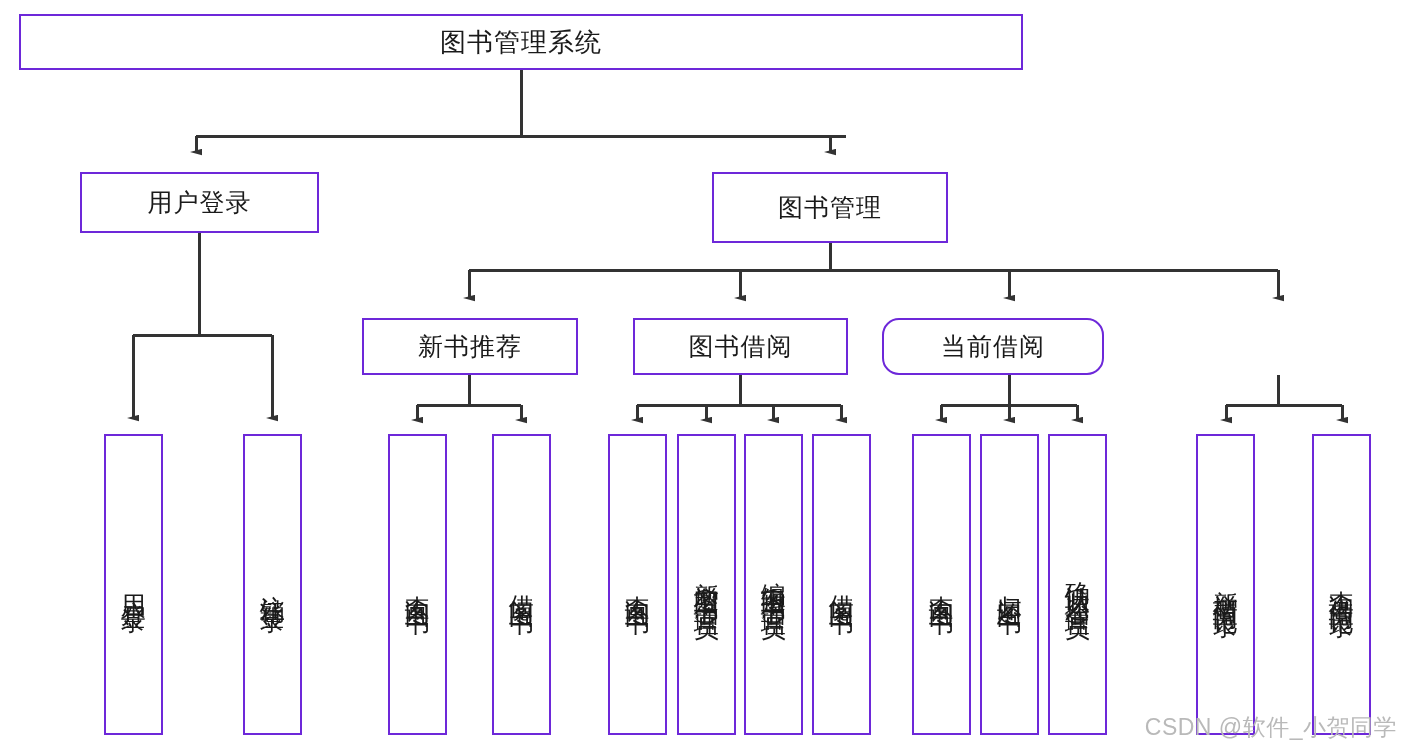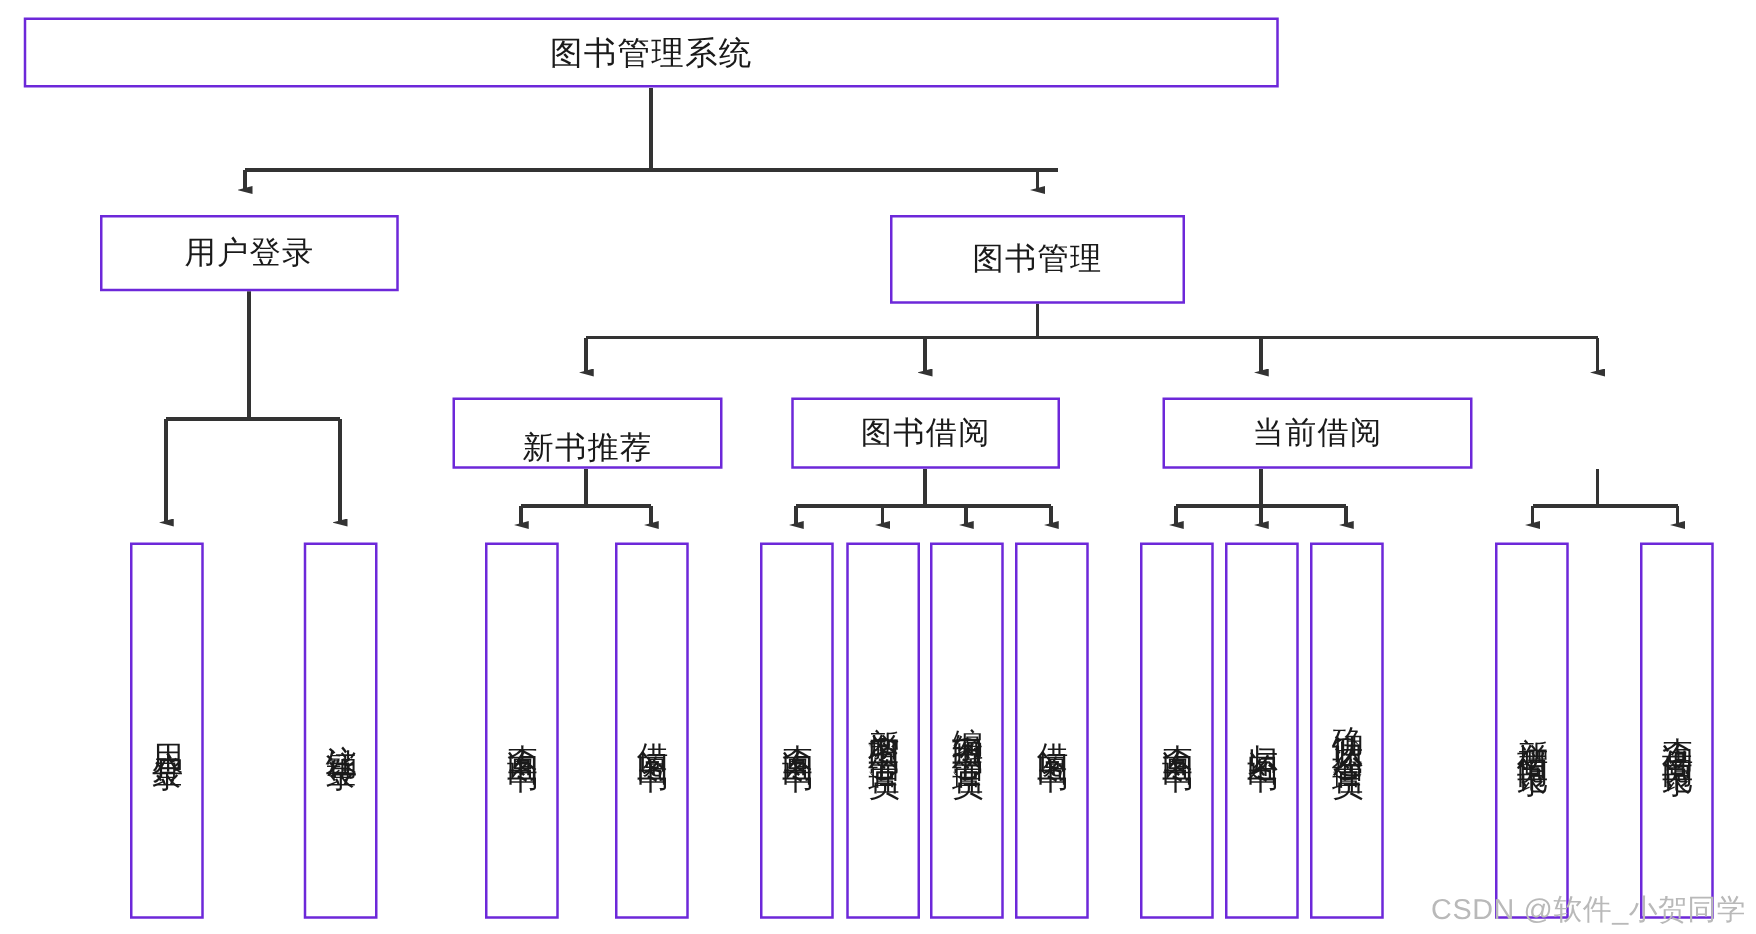--- a/index.html
+++ b/index.html
@@ -138,29 +138,29 @@
   </div>
 
   <div class="node horiz" style="left:80px; top:172px; width:239px; height:61px;">
     <span class="node-label">用户登录</span>
   </div>
 
   <div class="node horiz" style="left:712px; top:172px; width:236px; height:71px;">
     <span class="node-label">图书管理</span>
   </div>
 
-  <div class="node horiz" style="left:362px; top:318px; width:216px; height:57px;align-items:flex-end;">
+  <div class="node horiz" style="left:362px; top:318px; width:216px; height:57px;">
     <span class="node-label">新书推荐</span>
   </div>
 
   <div class="node horiz" style="left:633px; top:318px; width:215px; height:57px;">
     <span class="node-label">图书借阅</span>
   </div>
 
-  <div class="node horiz" style="left:930px; top:318px; width:248px; height:57px;">
+  <div class="node horiz" style="left:882px; top:318px; width:222px; height:57px;border-radius:17px;">
     <span class="node-label">当前借阅</span>
   </div>
 
 
   <div class="node vert" style="left:104px; top:434px; width:59px; height:301px;">
     <span class="node-label">用户登录</span>
   </div>
 
   <div class="node vert" style="left:243px; top:434px; width:59px; height:301px;">
     <span class="node-label">注销登录</span>

